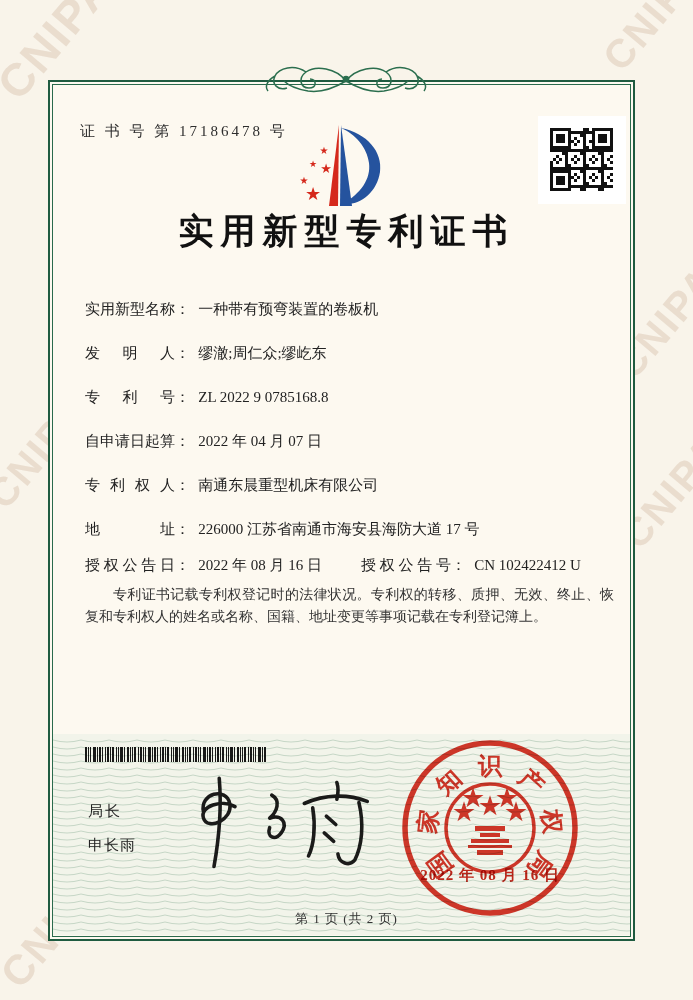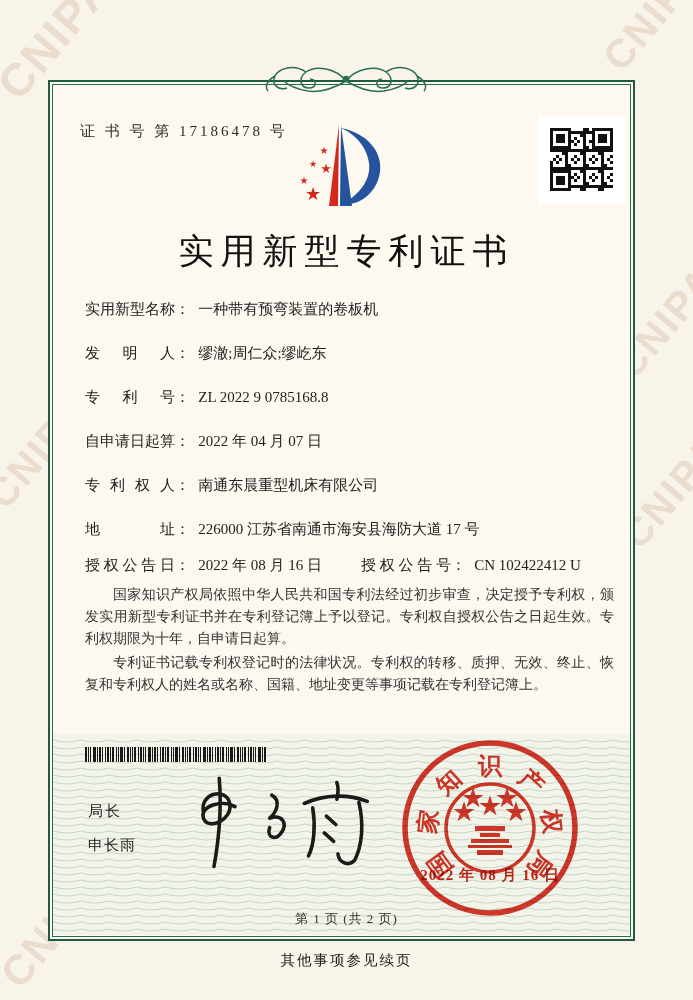--- a/index.html
+++ b/index.html
@@ -13,22 +13,22 @@
   .frame{position:absolute;left:48px;top:80px;width:583px;height:857px;
          border:2.5px solid #1f5b40;background:#fdf9f0;}
   .frame-inner{position:absolute;inset:2px;border:1px solid #2a6a4c;}
   .ornament{position:absolute;left:246px;top:60px;width:200px;height:42px;}
   
   .cert-no{position:absolute;left:80px;top:122px;font-size:15px;letter-spacing:3px;color:#2d2d2d;}
   .logo{position:absolute;left:283px;top:120px;width:120px;height:94px;}
   .qr-pad{position:absolute;left:538px;top:116px;width:88px;height:88px;background:#ffffff;}
   .qr{position:absolute;left:12px;top:12px;width:63px;height:63px;background:#fff;}
   .qr i{position:absolute;background:#111;display:block;}
-  .title{position:absolute;left:0;top:228px;width:100%;text-align:center;font-size:35px;
-         font-weight:400;letter-spacing:7px;color:#111;}
+  .title{position:absolute;left:0;top:208px;width:100%;text-align:center;font-size:35px;
+         font-weight:700;letter-spacing:7px;color:#111;}
   
   .fields{position:absolute;left:85px;top:300px;width:530px;font-size:15px;color:#222;}
   .frow{position:absolute;left:0;white-space:nowrap;}
   .flabel{display:inline-block;width:6em;text-align:justify;text-align-last:justify;}
   .fcolon{display:inline-block;margin-right:.55em;}
   .fgroup2{position:absolute;left:276px;top:0;}
   
   .paras{position:absolute;left:85px;top:584px;width:529px;font-size:14px;line-height:22px;
          color:#333;text-align:justify;}
   .paras p{margin:0 0 2px 0;text-indent:2em;}
@@ -367,21 +367,20 @@
     </div>
     <div class="frow" style="top:256px;width:530px;">
       <span class="flabel">授权公告日</span><span class="fcolon">：</span><span>2022 年 08 月 16 日</span>
       <span class="fgroup2">
         <span class="flabel">授权公告号</span><span class="fcolon">：</span><span>CN 102422412 U</span>
       </span>
     </div>
   </div>
 
   <div class="paras">
-    <p>国家知识产权局依照中华人民共和国专利法经过初步审查，决定授予专利权，颁发实用新型专利证书并在专利登记簿上予以登记。专利权自授权公告之日起生效。专利权期限为十年，自申请日起算。</p>
     <p>专利证书记载专利权登记时的法律状况。专利权的转移、质押、无效、终止、恢复和专利权人的姓名或名称、国籍、地址变更等事项记载在专利登记簿上。</p>
   </div>
 
   <div class="band">
     <svg id="waves" viewBox="0 0 577 201">
         <path d="M0 6 q14 4 28 0 q14 4 28 0 q14 4 28 0 q14 4 28 0 q14 4 28 0 q14 4 28 0 q14 4 28 0 q14 4 28 0 q14 4 28 0 q14 4 28 0 q14 4 28 0 q14 4 28 0 q14 4 28 0 q14 4 28 0 q14 4 28 0 q14 4 28 0 q14 4 28 0 q14 4 28 0 q14 4 28 0 q14 4 28 0 q14 4 28 0"></path>
         <path d="M0 13 q14 4 28 0 q14 4 28 0 q14 4 28 0 q14 4 28 0 q14 4 28 0 q14 4 28 0 q14 4 28 0 q14 4 28 0 q14 4 28 0 q14 4 28 0 q14 4 28 0 q14 4 28 0 q14 4 28 0 q14 4 28 0 q14 4 28 0 q14 4 28 0 q14 4 28 0 q14 4 28 0 q14 4 28 0 q14 4 28 0 q14 4 28 0"></path>
         <path d="M0 20 q14 4 28 0 q14 4 28 0 q14 4 28 0 q14 4 28 0 q14 4 28 0 q14 4 28 0 q14 4 28 0 q14 4 28 0 q14 4 28 0 q14 4 28 0 q14 4 28 0 q14 4 28 0 q14 4 28 0 q14 4 28 0 q14 4 28 0 q14 4 28 0 q14 4 28 0 q14 4 28 0 q14 4 28 0 q14 4 28 0 q14 4 28 0"></path>
         <path d="M0 27 q14 4 28 0 q14 4 28 0 q14 4 28 0 q14 4 28 0 q14 4 28 0 q14 4 28 0 q14 4 28 0 q14 4 28 0 q14 4 28 0 q14 4 28 0 q14 4 28 0 q14 4 28 0 q14 4 28 0 q14 4 28 0 q14 4 28 0 q14 4 28 0 q14 4 28 0 q14 4 28 0 q14 4 28 0 q14 4 28 0 q14 4 28 0"></path>
         <path d="M0 34 q14 4 28 0 q14 4 28 0 q14 4 28 0 q14 4 28 0 q14 4 28 0 q14 4 28 0 q14 4 28 0 q14 4 28 0 q14 4 28 0 q14 4 28 0 q14 4 28 0 q14 4 28 0 q14 4 28 0 q14 4 28 0 q14 4 28 0 q14 4 28 0 q14 4 28 0 q14 4 28 0 q14 4 28 0 q14 4 28 0 q14 4 28 0"></path>
@@ -519,15 +518,14 @@
         <rect x="-10" y="5" width="20" height="4"></rect>
         <rect x="-19" y="11" width="38" height="4"></rect>
         <rect x="-22" y="17" width="44" height="3"></rect>
         <rect x="-13" y="22" width="26" height="5"></rect>
       </g>
     </g>
   </svg>
   <div class="seal-date">2022 年 08 月 16 日</div>
 
   <div class="page-num">第 1 页 (共 2 页)</div>
-  <div class="after-note">其他事项参见续页</div>
 
 </div>
 
 </body></html>

